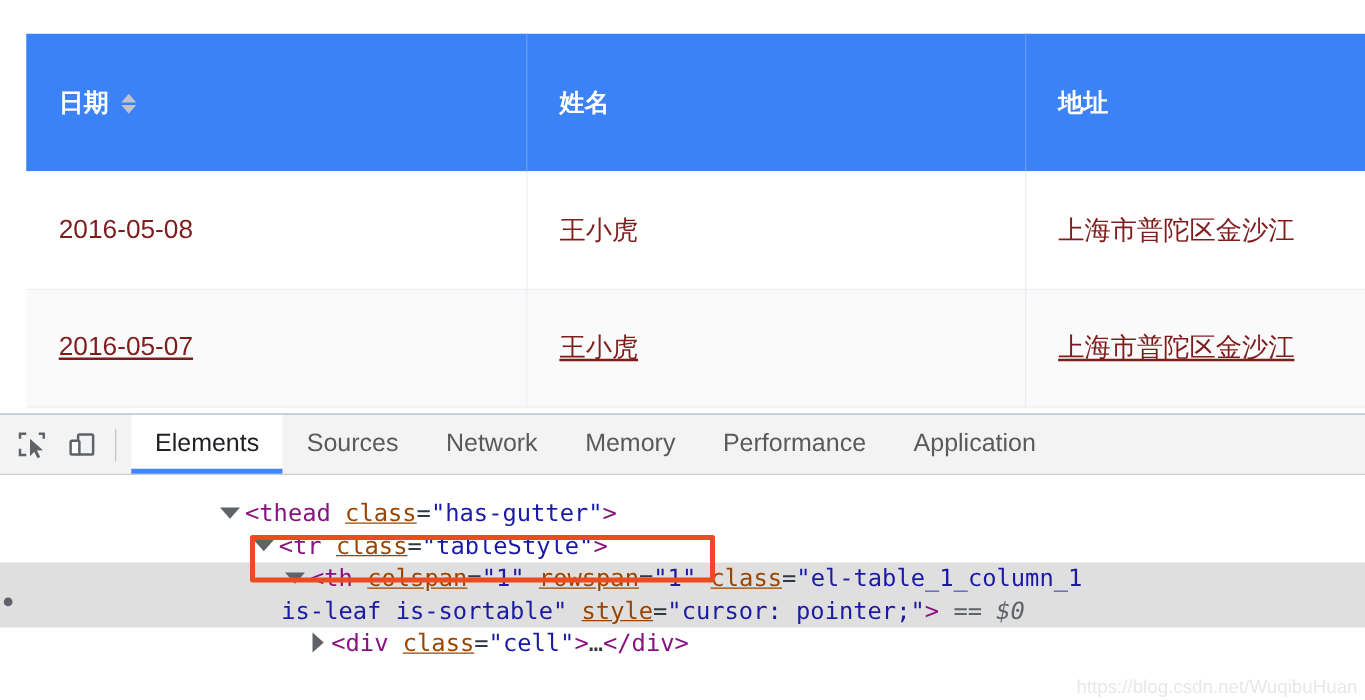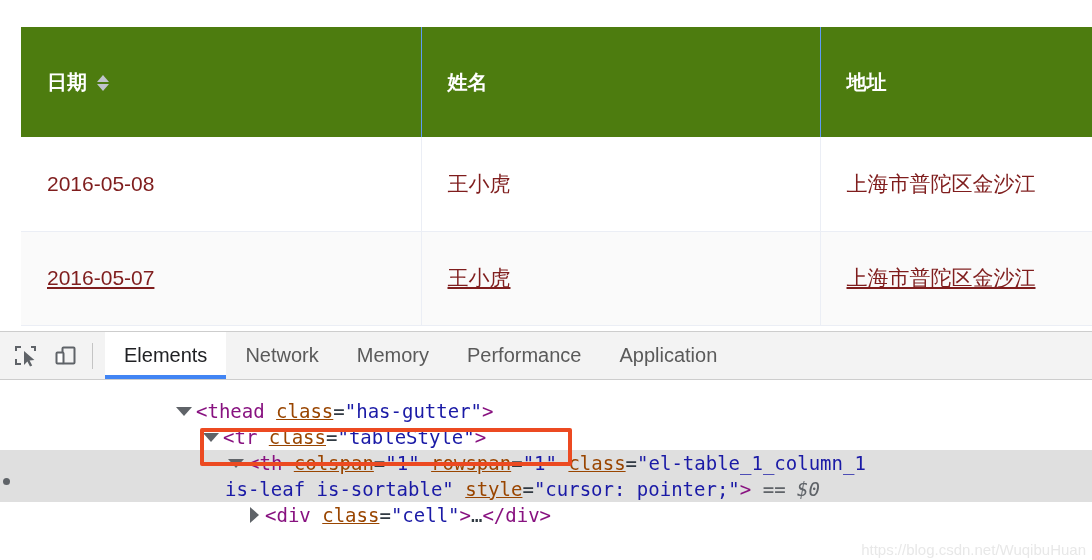--- a/index.html
+++ b/index.html
@@ -31,21 +31,21 @@
     top: 27px;
     width: 1100px;
     border-collapse: collapse;
     table-layout: fixed;
   }
   #data-table col.c1 { width: 400px; }
   #data-table col.c2 { width: 399px; }
   #data-table col.c3 { width: 301px; }
 
   #data-table thead tr th {
-    background: #4d7c0f;
+    background: #3b82f6;
     color: #ffffff;
     font-size: 20px;
     font-weight: bold;
     text-align: left;
     padding: 0 0 0 26px;
     height: 110px;
     border: none;
     border-right: 1px solid #5e9bf6;
     vertical-align: middle;
     box-sizing: border-box;
@@ -320,20 +320,21 @@
       <svg width="26" height="26" viewBox="0 0 26 26" aria-hidden="true">
         <rect x="9.5" y="4.5" width="12" height="16" rx="1" fill="none" stroke="#5f6368" stroke-width="2"></rect>
         <rect x="3.5" y="9.5" width="7" height="11" rx="1" fill="#ffffff" stroke="#5f6368" stroke-width="2"></rect>
       </svg>
     </div>
 
     <div class="toolbar-sep"></div>
 
     <div class="dt-tabs">
       <div class="dt-tab active">Elements</div>
+      <div class="dt-tab">Sources</div>
       <div class="dt-tab">Network</div>
       <div class="dt-tab">Memory</div>
       <div class="dt-tab">Performance</div>
       <div class="dt-tab">Application</div>
     </div>
   </div>
 
   <div id="dom-tree">
 
     <div class="dom-line" style="height:18px; overflow:hidden;">

